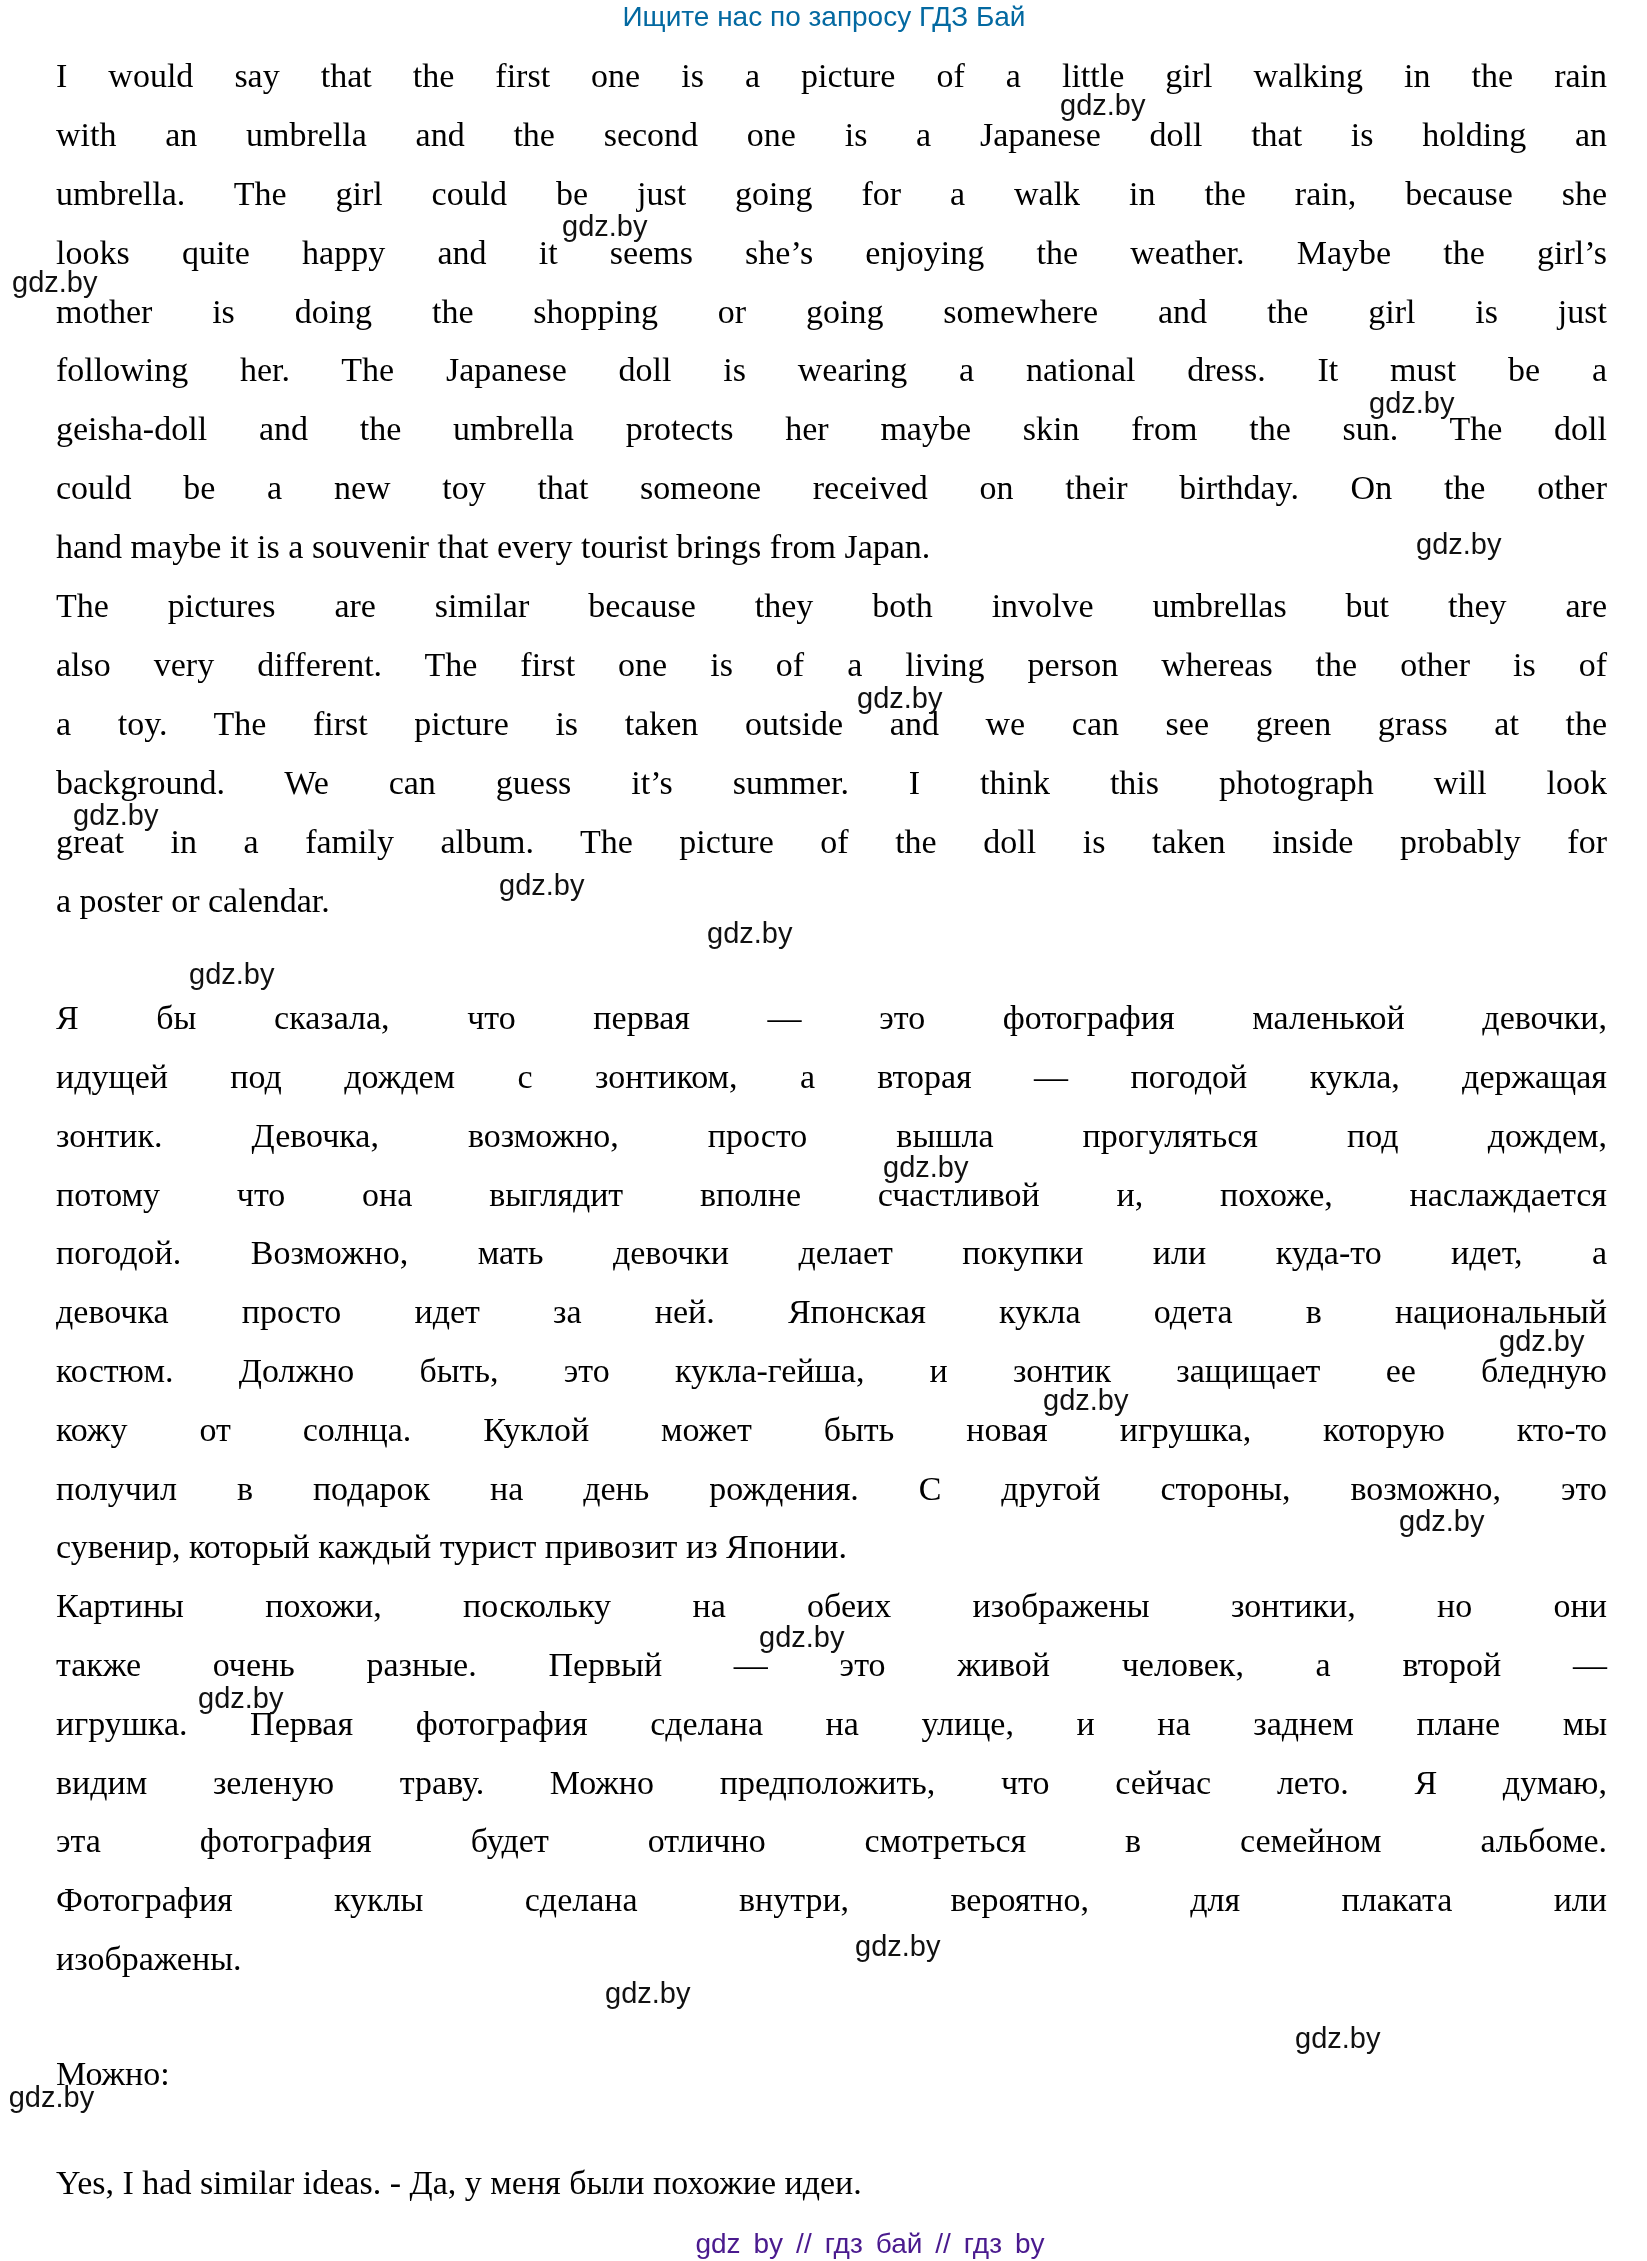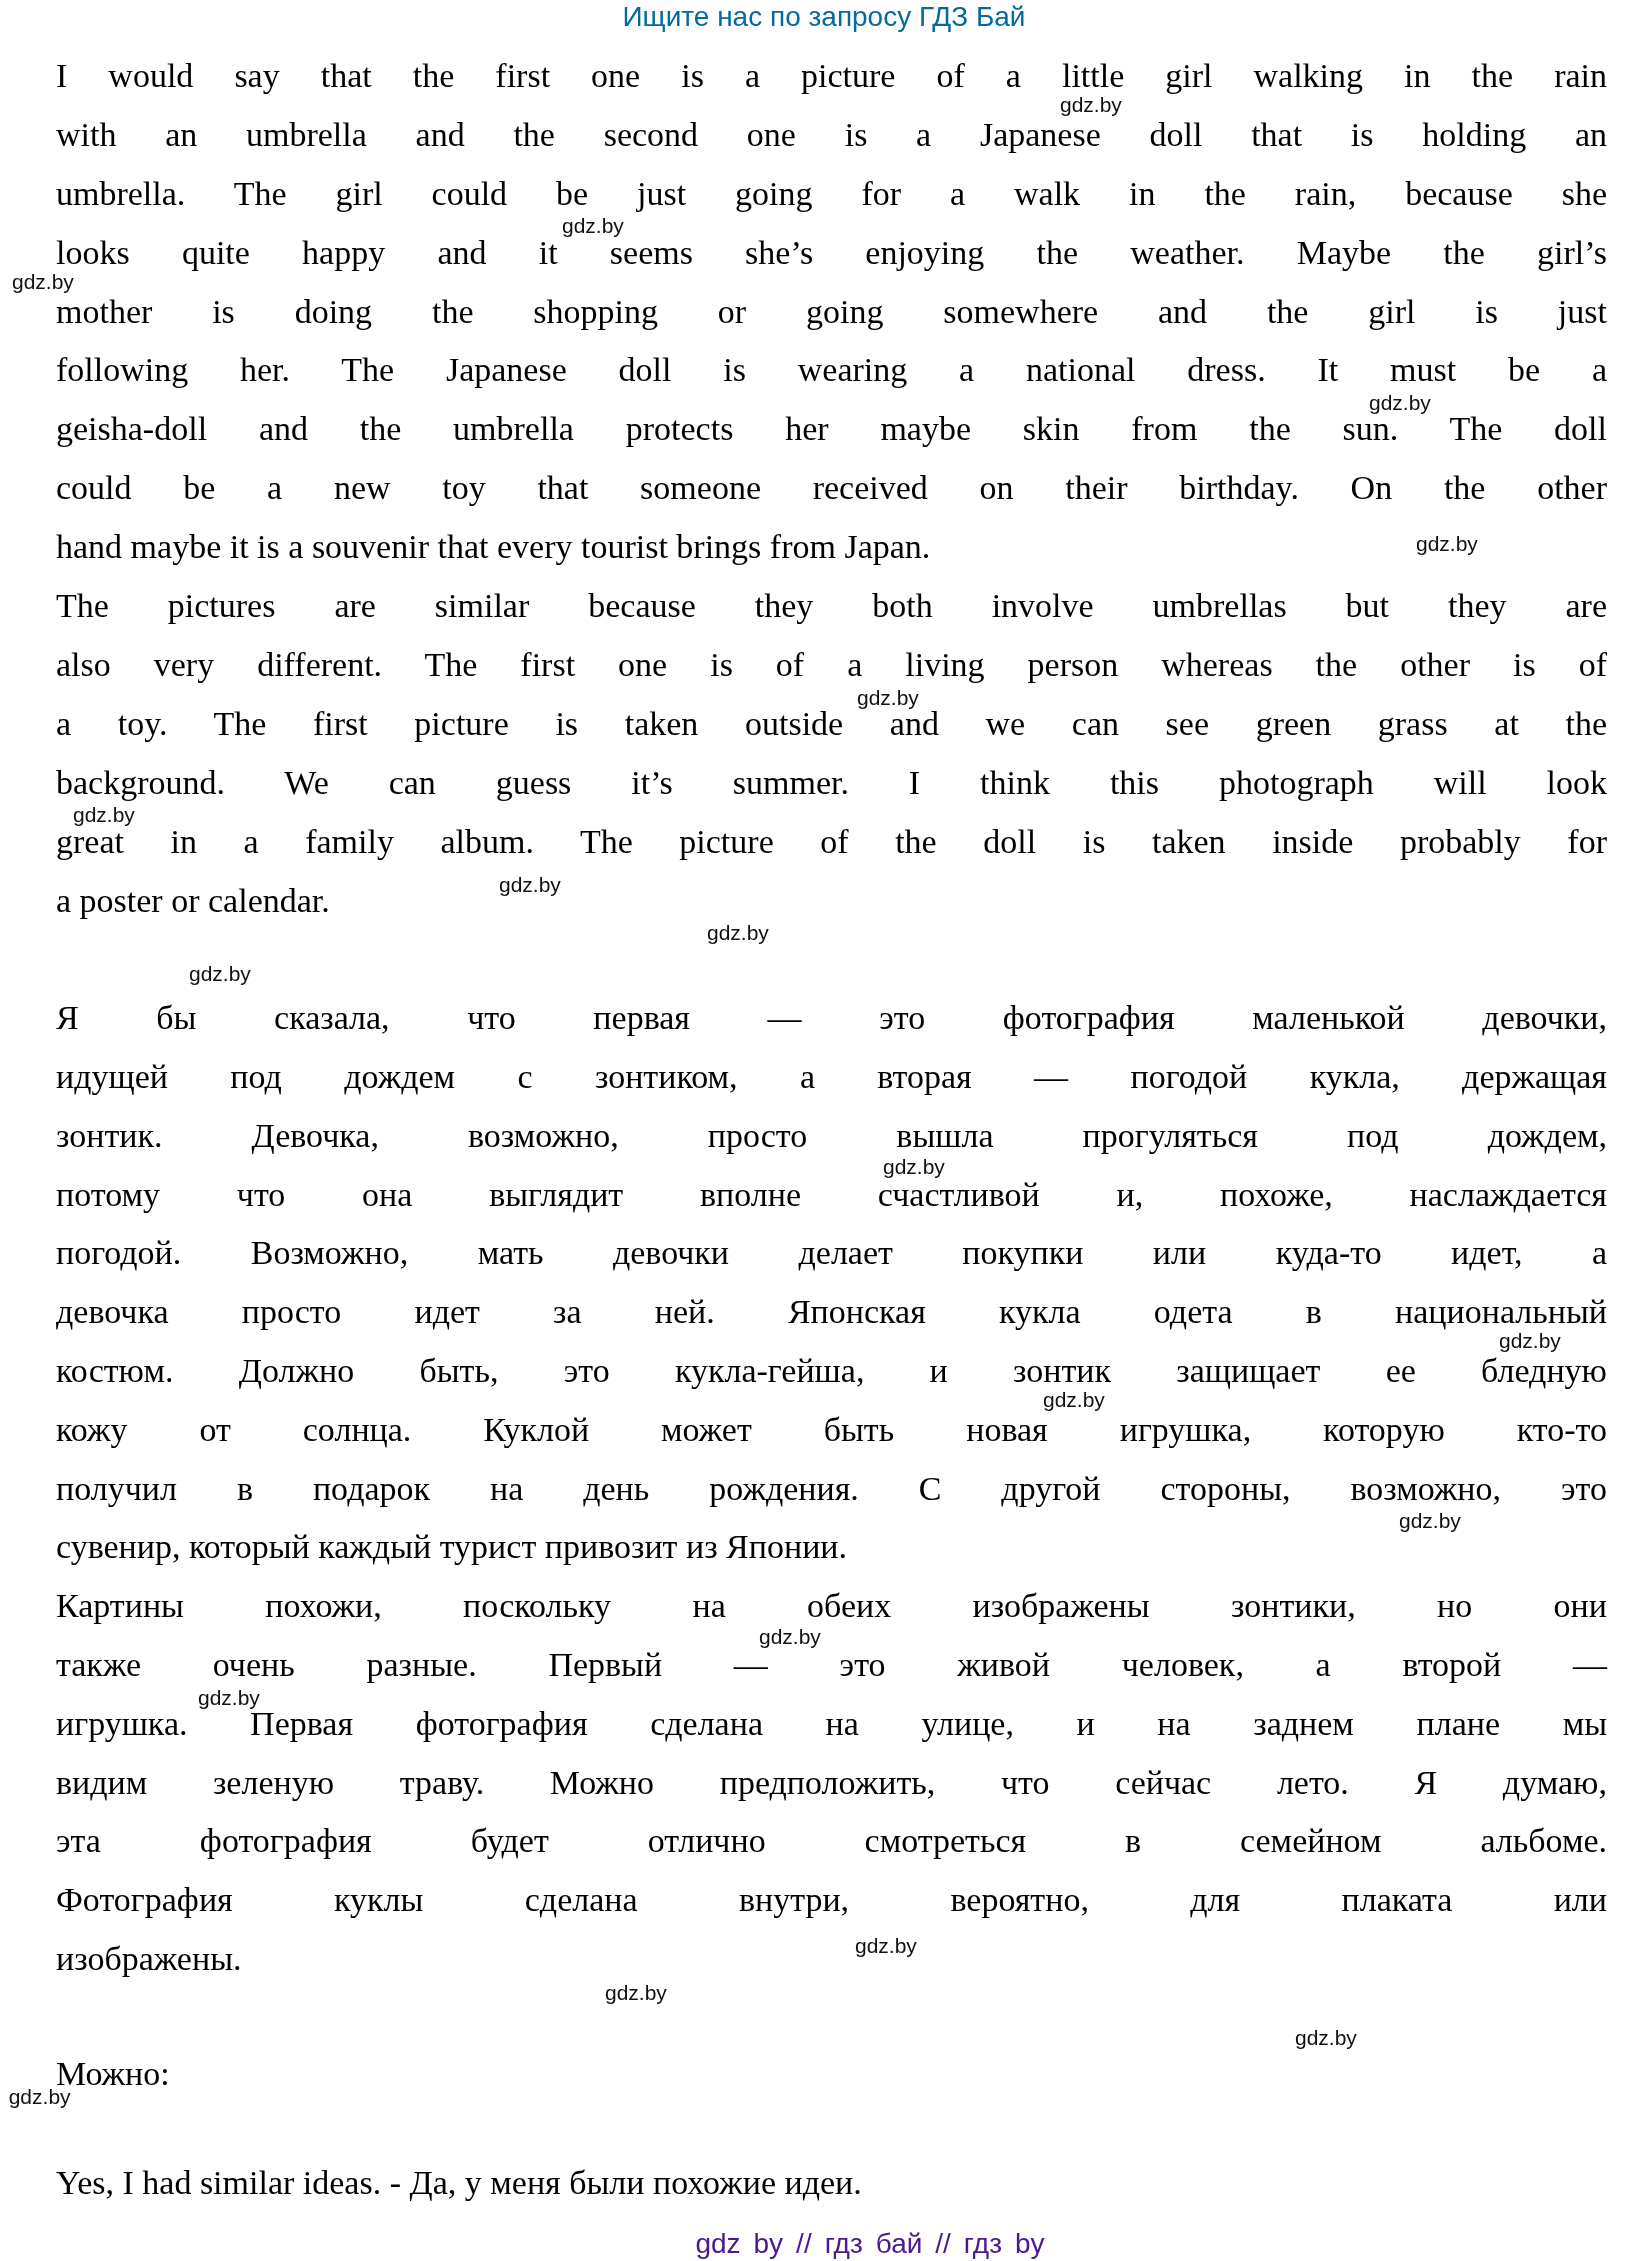--- a/index.html
+++ b/index.html
@@ -10,21 +10,21 @@
     font-family: "Liberation Sans", sans-serif; font-size: 28px; line-height: 33px;
   }
   .line {
     position: absolute; left: 56px; width: 1551px;
     font-family: "Liberation Serif", serif; font-size: 34px; line-height: 52px;
     color: #000; white-space: nowrap; overflow: visible;
   }
   .line.j { text-align: justify; text-align-last: justify; white-space: normal; }
   .wm {
     position: absolute; font-family: "Liberation Sans", sans-serif;
-    font-size: 21px; line-height: 26px; color: #111;
+    font-size: 29px; line-height: 26px; color: #111;
   }
   .footer {
     position: absolute; left: 0; top: 2228px; width: 1648px; text-align: center;
     color: #4A1A8E; font-family: "Liberation Sans", sans-serif; font-size: 28px; line-height: 31px;
     word-spacing: 5.2px;
     padding-left: 46px;
   }
 </style>
 </head>
 <body>

